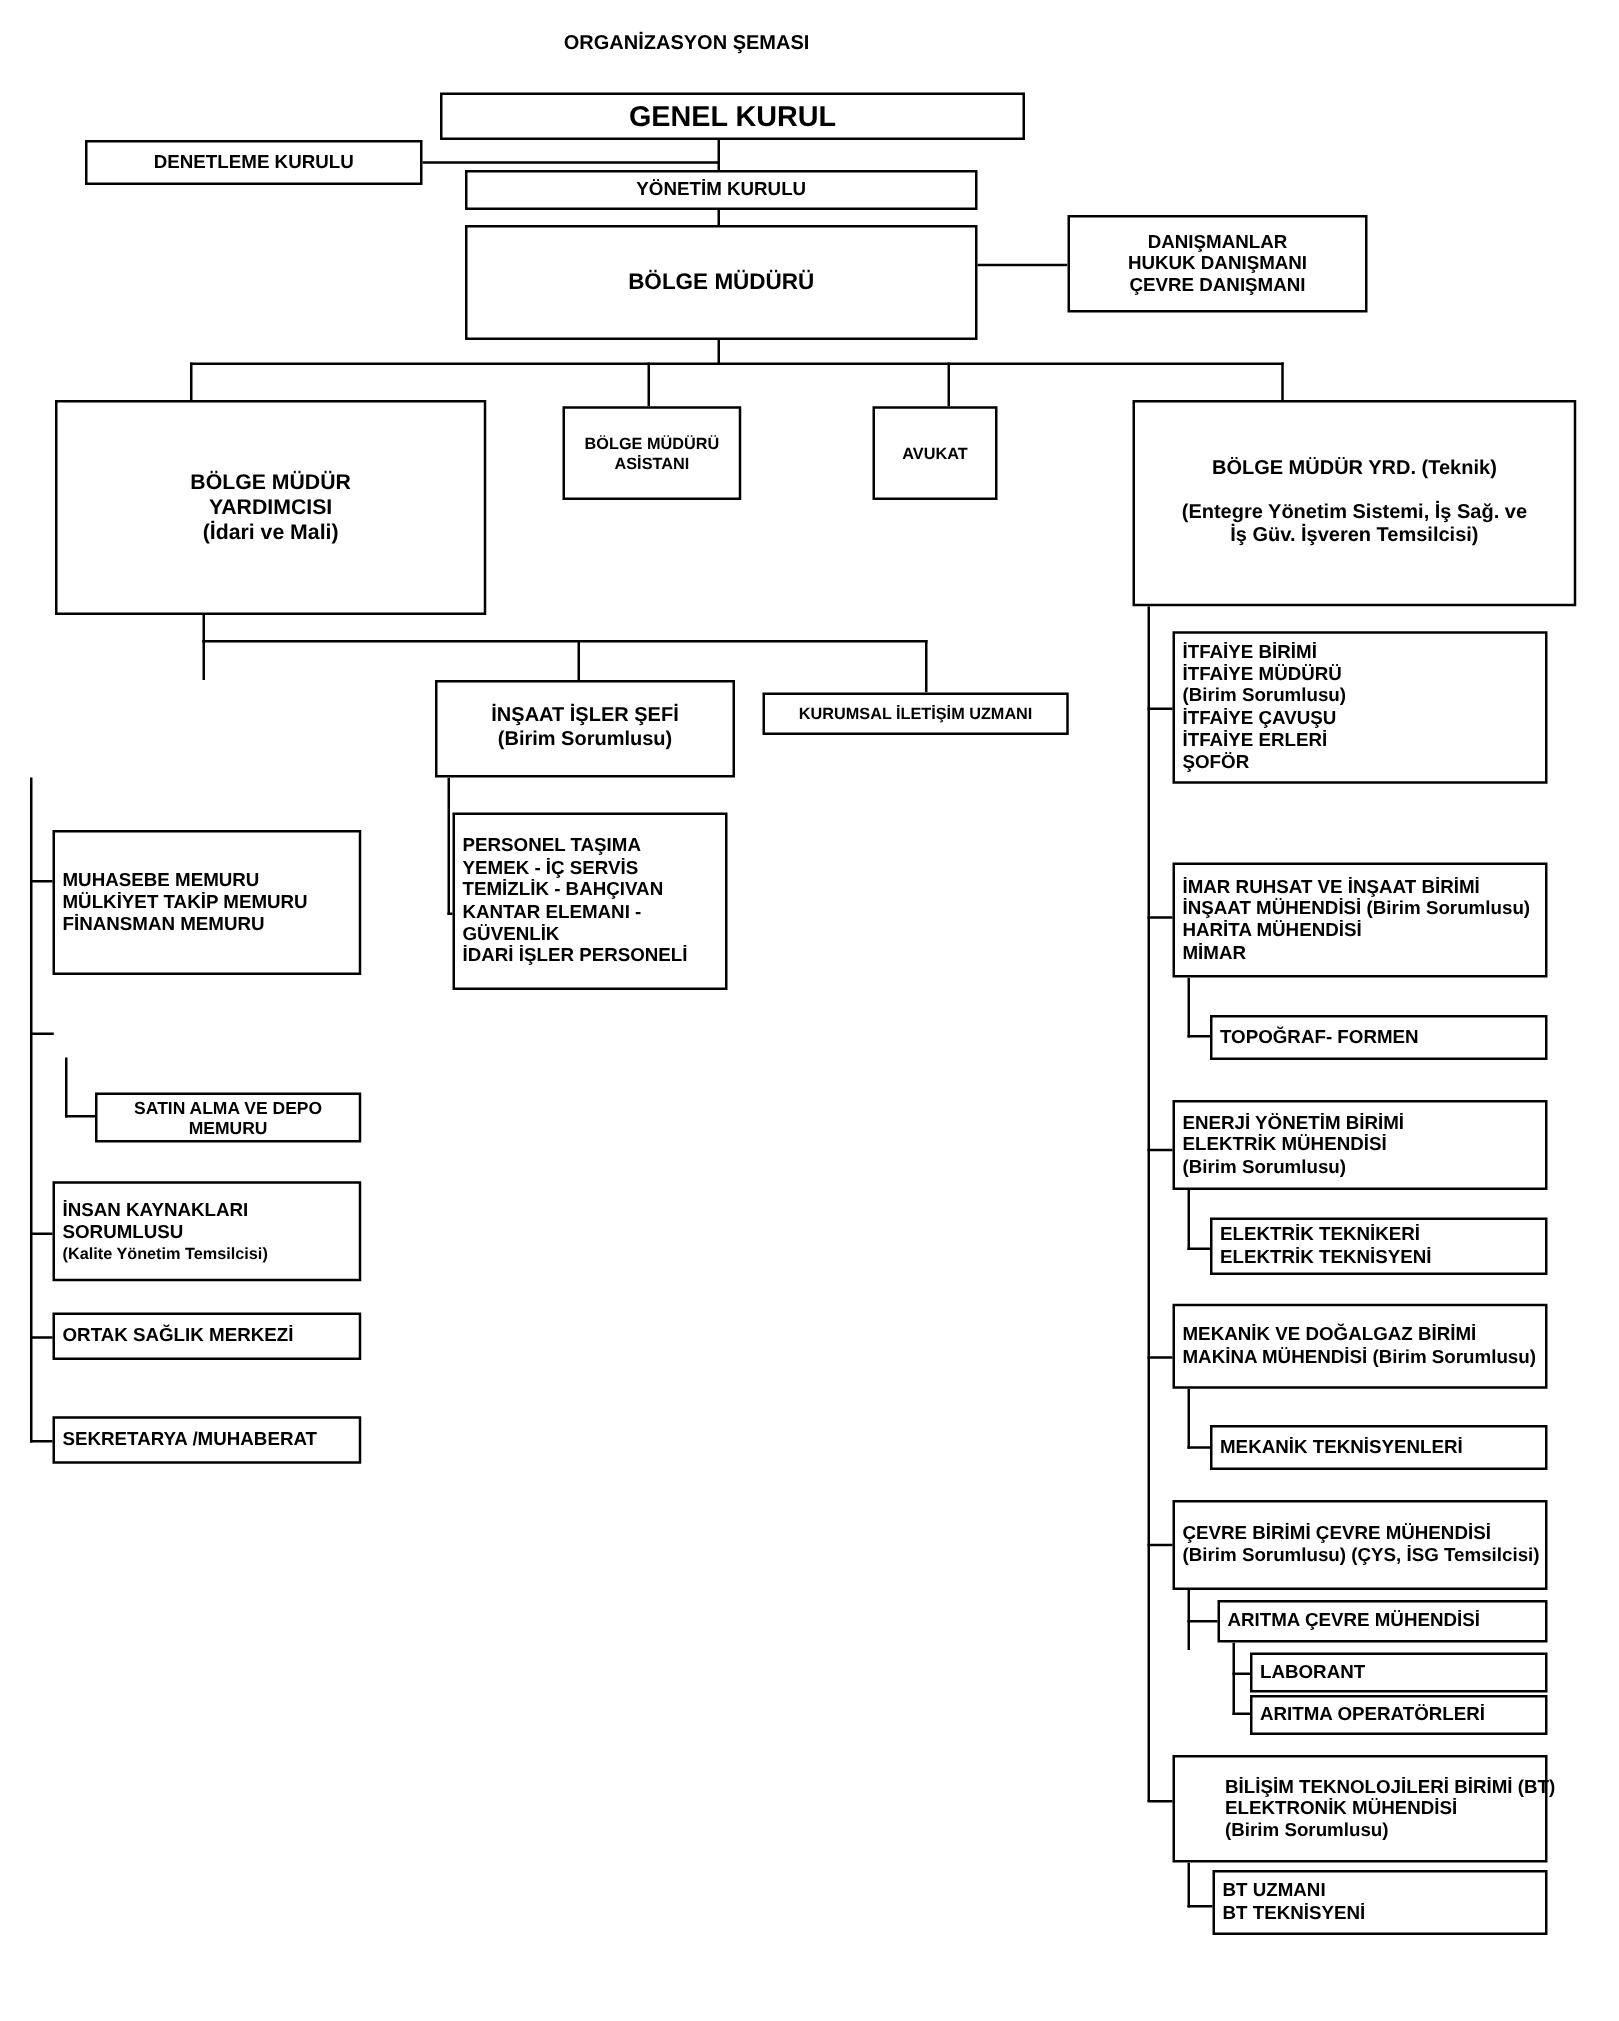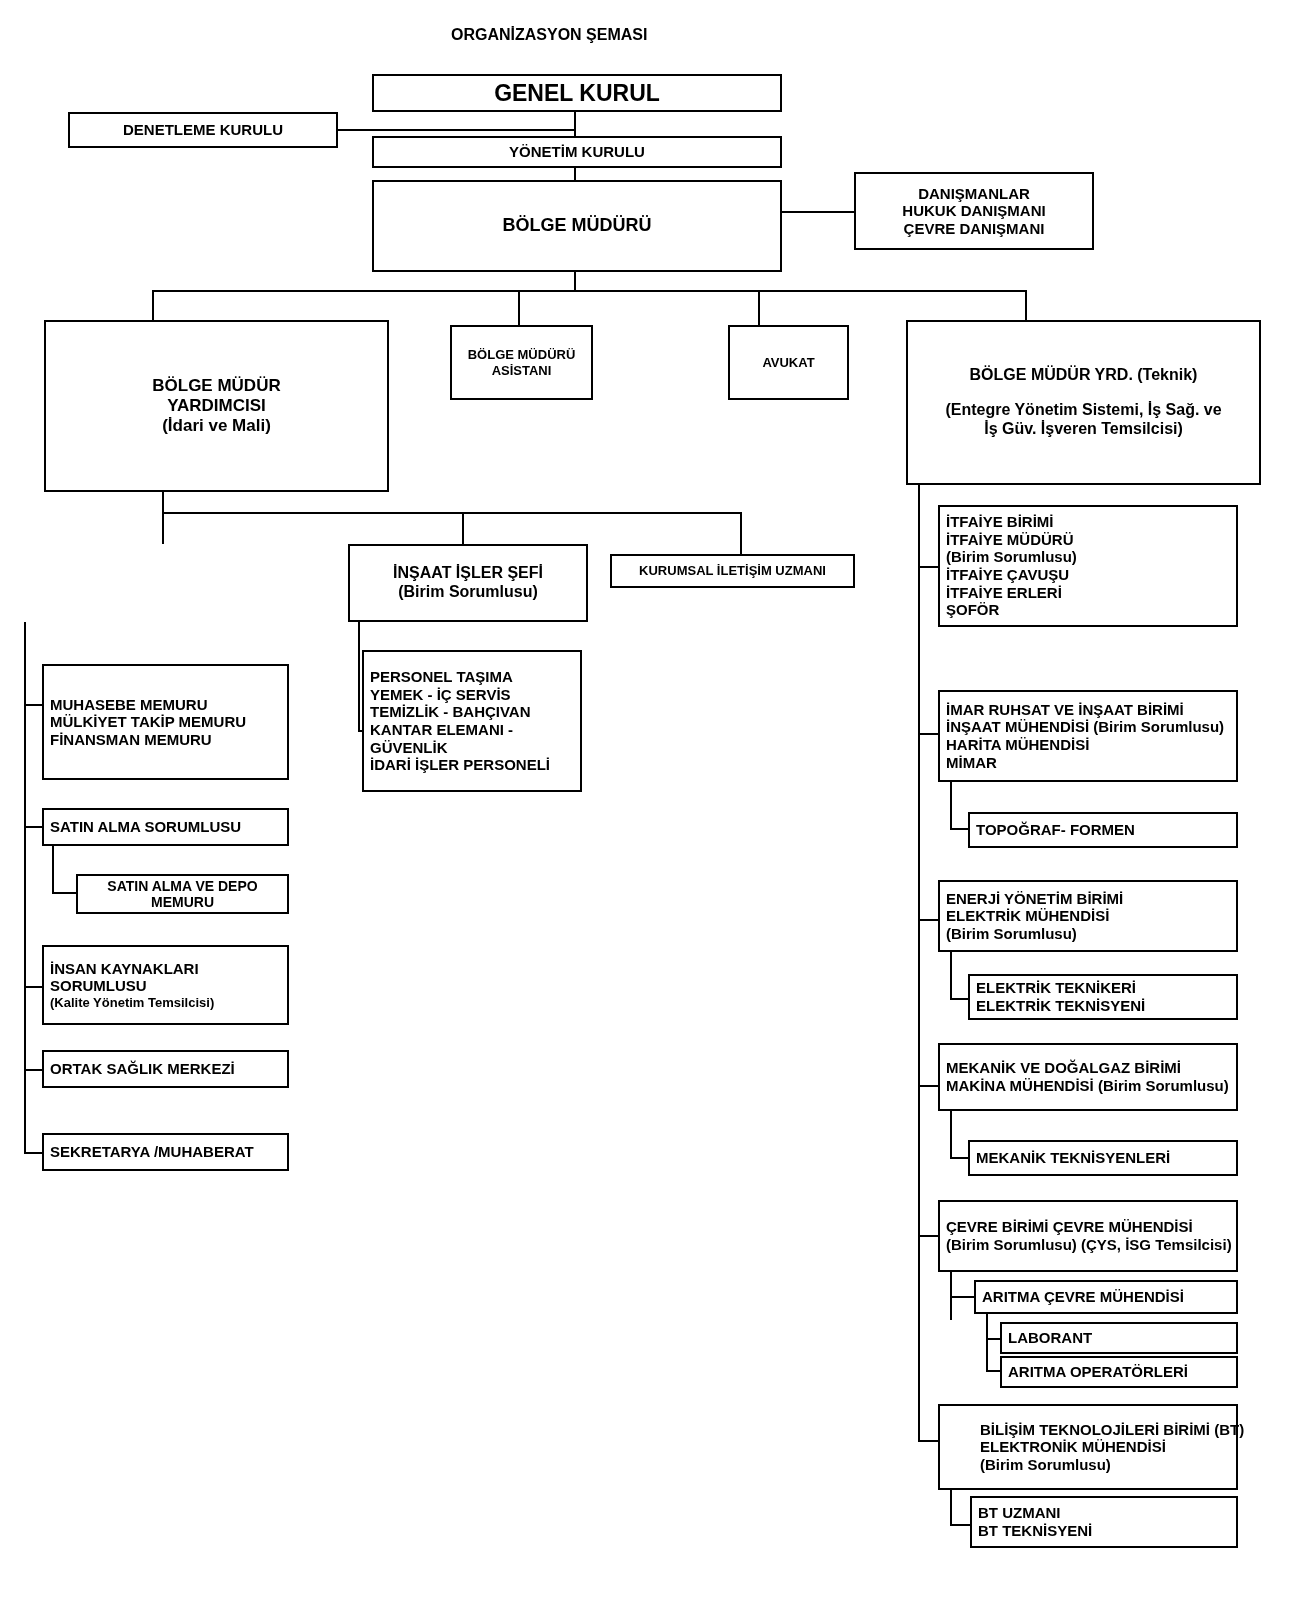--- a/index.html
+++ b/index.html
@@ -64,21 +64,21 @@
 
   <div class="line hline" style="left:781px; top:211px; width:73px;"></div>
 
   <div class="line vline" style="left:574px; top:270px; height:22px;"></div>
   <div class="line hline" style="left:152px; top:290px; width:875px;"></div>
   <div class="line vline" style="left:152px; top:290px; height:30px;"></div>
   <div class="line vline" style="left:518px; top:290px; height:35px;"></div>
   <div class="line vline" style="left:758px; top:290px; height:35px;"></div>
   <div class="line vline" style="left:1025px; top:290px; height:30px;"></div>
 
-  <div class="box center" style="left:372px; top:74px; width:410px; height:38px; font-size:23px;">
+  <div class="box center" style="left:352px; top:74px; width:468px; height:38px; font-size:23px;">
     <span class="ln b">GENEL KURUL</span>
   </div>
 
   <div class="box center" style="left:68px; top:112px; width:270px; height:36px; font-size:15px;">
     <span class="ln b">DENETLEME KURULU</span>
   </div>
 
   <div class="box center" style="left:372px; top:136px; width:410px; height:32px; font-size:15px;">
     <span class="ln b">YÖNETİM KURULU</span>
   </div>
@@ -97,21 +97,21 @@
     <span class="ln b">BÖLGE MÜDÜR</span>
     <span class="ln b">YARDIMCISI</span>
     <span class="ln n">(İdari ve Mali)</span>
   </div>
 
   <div class="box center" style="left:450px; top:325px; width:143px; height:75px; font-size:13px;">
     <span class="ln n">BÖLGE MÜDÜRÜ</span>
     <span class="ln n">ASİSTANI</span>
   </div>
 
-  <div class="box center" style="left:728px; top:325px; width:121px; height:75px; font-size:13px;">
+  <div class="box center" style="left:698px; top:325px; width:100px; height:75px; font-size:13px;">
     <span class="ln n">AVUKAT</span>
   </div>
 
   <div class="box center" style="left:906px; top:320px; width:355px; height:165px; font-size:16px; padding:0 6px;">
     <span class="wrapln b">BÖLGE MÜDÜR YRD. (Teknik)</span>
     <span class="ln n" style="height:16px;">&nbsp;</span>
     <span class="wrapln n">(Entegre Yönetim Sistemi, İş Sağ. ve</span>
     <span class="wrapln n">İş Güv. İşveren Temsilcisi)</span>
   </div>
 
@@ -137,23 +137,20 @@
   <div class="line hline" style="left:24px; top:986px; width:19px;"></div>
   <div class="line hline" style="left:24px; top:1069px; width:19px;"></div>
   <div class="line hline" style="left:24px; top:1152px; width:19px;"></div>
 
   <div class="box left" style="left:42px; top:664px; width:247px; height:116px; font-size:15px;">
     <span class="ln n">MUHASEBE MEMURU</span>
     <span class="ln n">MÜLKİYET TAKİP MEMURU</span>
     <span class="ln n">FİNANSMAN MEMURU</span>
   </div>
 
-  <div class="box left" style="left:42px; top:808px; width:247px; height:38px; font-size:15px;">
-    <span class="ln n">SATIN ALMA SORUMLUSU</span>
-  </div>
 
   <div class="line vline" style="left:52px; top:846px; height:48px;"></div>
   <div class="line hline" style="left:52px; top:892px; width:25px;"></div>
 
   <div class="box center" style="left:76px; top:874px; width:213px; height:40px; font-size:14px;">
     <span class="ln n">SATIN ALMA VE DEPO</span>
     <span class="ln n">MEMURU</span>
   </div>
 
   <div class="box left" style="left:42px; top:945px; width:247px; height:80px; font-size:15px;">

